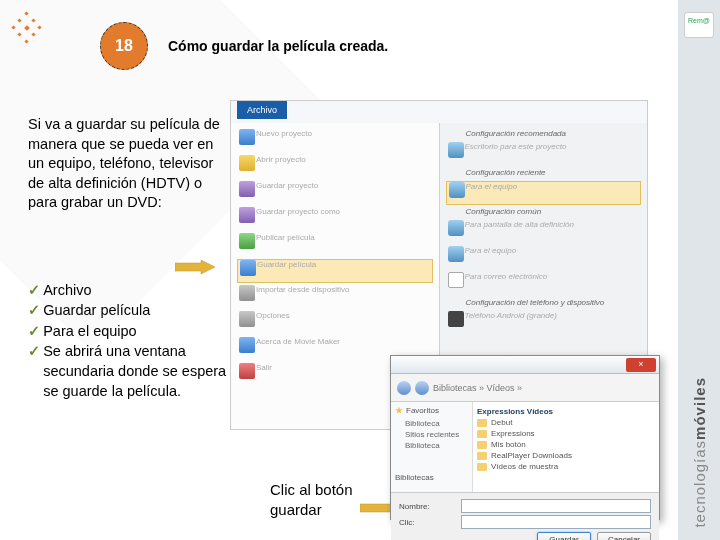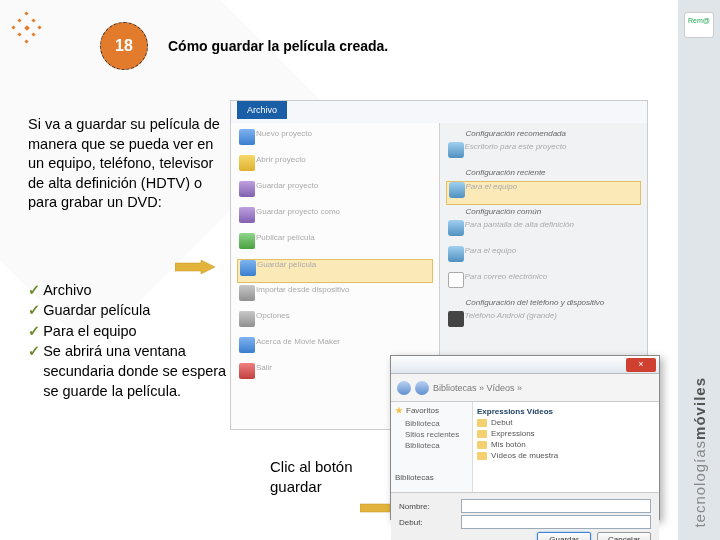--- a/index.html
+++ b/index.html
@@ -22,21 +22,21 @@
   .header { position: absolute; left: 100px; top: 22px; display: flex; align-items: center; gap: 20px; }
   .badge { width: 48px; height: 48px; border-radius: 50%; background: #e27c2c; border: 1px dashed #333; display: flex; align-items: center; justify-content: center; color: #fff; font-weight: bold; font-size: 16px; }
   .title { color: #000000; font-size: 14px; font-weight: bold; }
   
   .body-text { position: absolute; left: 28px; top: 115px; width: 195px; font-size: 14.5px; line-height: 1.35; color: #000; }
   
   .steps { position: absolute; left: 28px; top: 280px; width: 200px; font-size: 14.5px; line-height: 1.4; color: #000; }
   .step { display: flex; gap: 3px; }
   .check { color: #6a8a2a; font-weight: bold; }
   
-  .caption { position: absolute; left: 270px; top: 457px; font-size: 15px; line-height: 1.3; color: #000; font-weight: 500; }
+  .caption { position: absolute; left: 270px; top: 480px; font-size: 15px; line-height: 1.3; color: #000; font-weight: 500; }
   
   .arrow { position: absolute; left: 175px; top: 260px; width: 40px; height: 14px; }
   .arrow svg { width: 100%; height: 100%; }
   
   .sidebar-right { position: absolute; right: 0; top: 0; width: 42px; height: 540px; background: #dfe5e9; display: flex; flex-direction: column; align-items: center; justify-content: space-between; padding: 12px 0; }
   .logo-top { width: 30px; height: 26px; background: #fff; border: 1px solid #ccc; border-radius: 3px; font-size: 7px; text-align: center; line-height: 1; padding: 4px 0; color: #2a5;}
   .vert-text { writing-mode: vertical-rl; transform: rotate(180deg); font-size: 15px; color: #888; letter-spacing: 1px; }
   .vert-text .b { color: #555; font-weight: bold; }
   
   .screenshot { position: absolute; left: 230px; top: 100px; width: 418px; height: 330px; background: #f5f7fa; border: 1px solid #ccc; }
@@ -250,31 +250,35 @@
       <div class="sd-file">
           <span class="fico"></span>
           <span>Expressions</span>
         </div>
       <div class="sd-file">
           <span class="fico"></span>
           <span>Mis botón</span>
         </div>
       <div class="sd-file">
           <span class="fico"></span>
+          <span>RealPlayer Downloads</span>
+        </div>
+      <div class="sd-file">
+          <span class="fico"></span>
           <span>Vídeos de muestra</span>
         </div>
     </div>
   </div>
   <div class="sd-bottom">
     <div class="sd-field">
         <label>Nombre:</label>
         <div class="inp"></div>
       </div>
     <div class="sd-field">
-        <label>Debut:</label>
+        <label>Clic:</label>
         <div class="inp"></div>
       </div>
     <div class="sd-buttons">
       <div class="sd-btn primary">Guardar</div>
       <div class="sd-btn">Cancelar</div>
     </div>
   </div>
 </div>
 
 <div class="sidebar-right">

